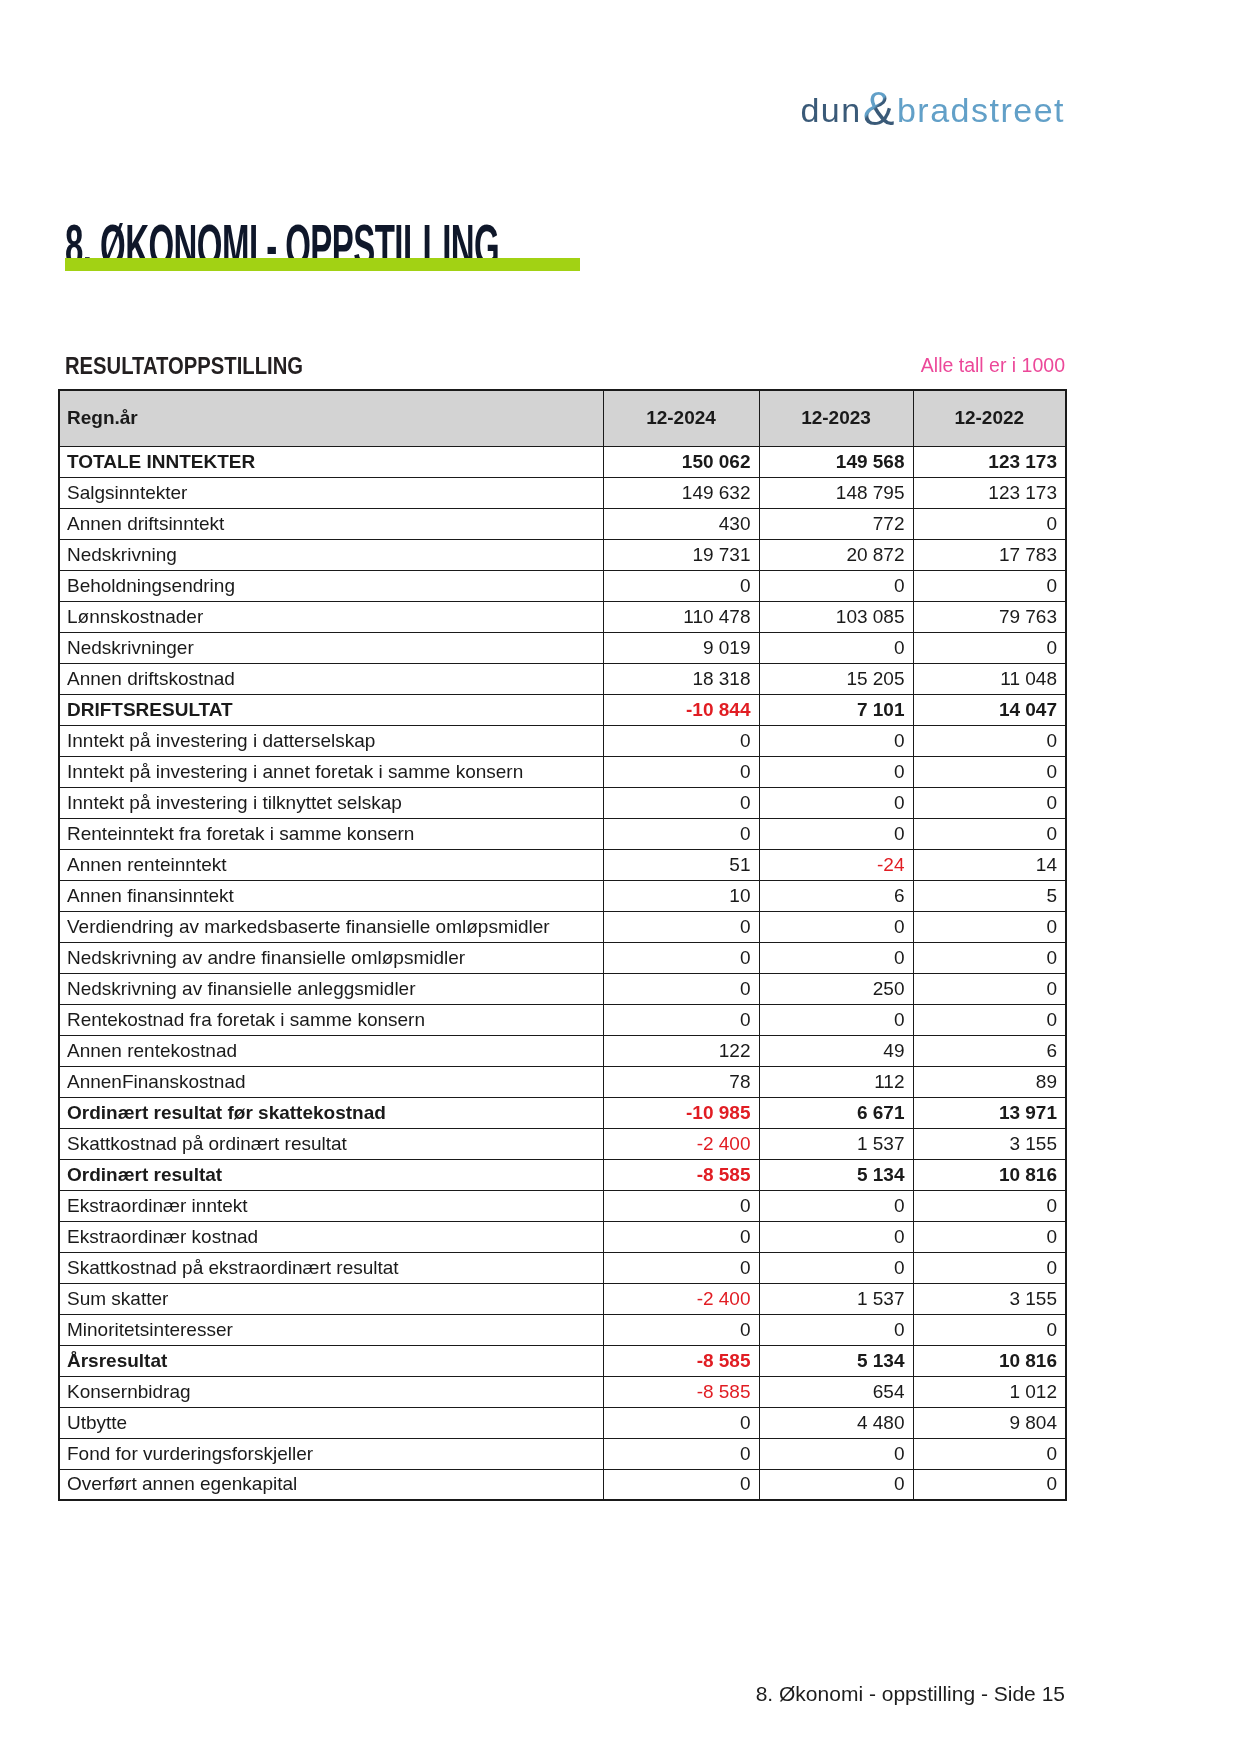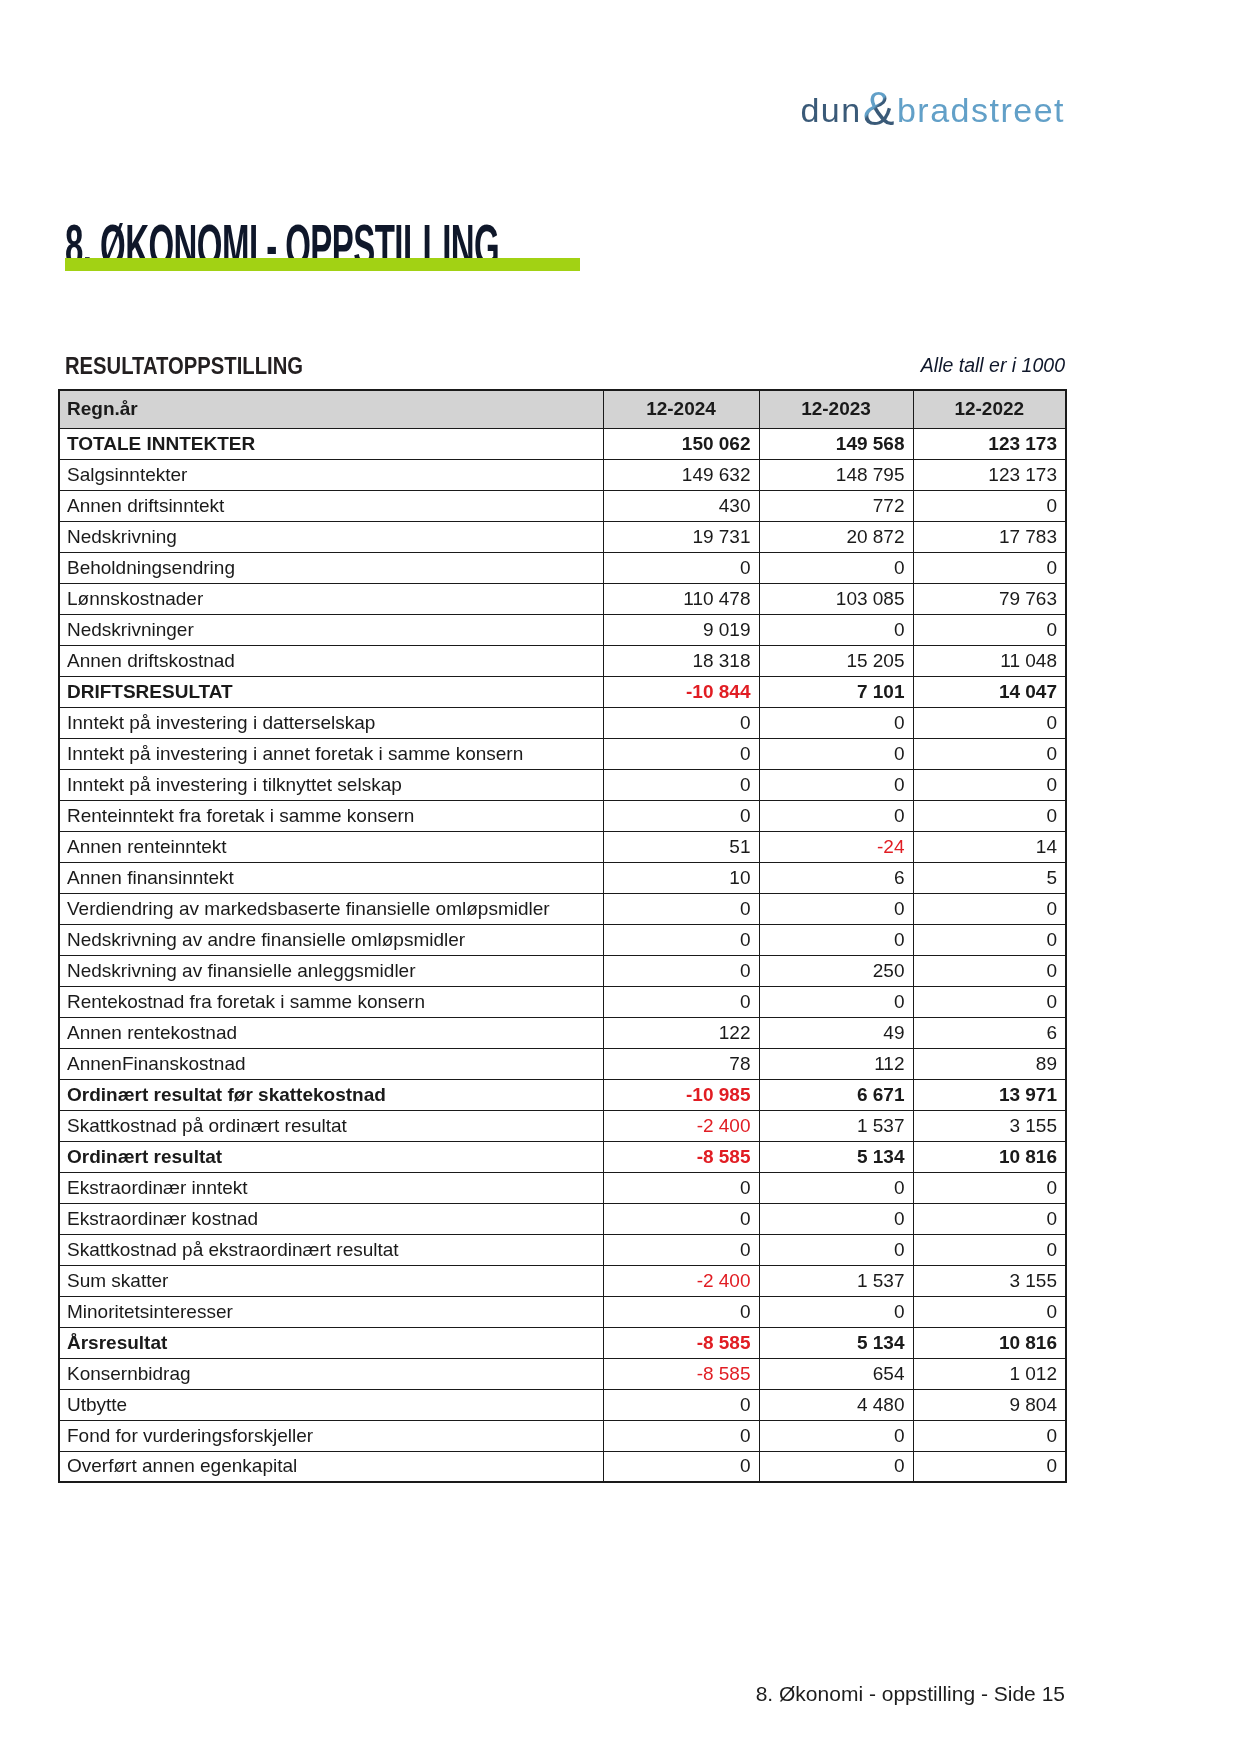--- a/index.html
+++ b/index.html
@@ -33,39 +33,39 @@
   
   .page-title{position:absolute;left:65px;top:176px;font-size:60px;font-weight:bold;color:#0f172a;line-height:1;white-space:nowrap;}
   .page-title .squeeze{display:inline-block;transform:scaleX(0.55);transform-origin:0 50%;letter-spacing:-1px;}
   .title-rule{position:absolute;left:65px;top:258px;width:515px;height:13px;background:var(--accent_green);}
 
   
   .assessment{position:absolute;top:311px;right:176px;font-size:32px;font-weight:bold;color:#231f20;line-height:1;white-space:nowrap;}
   .assessment .squeeze{display:inline-block;transform:scaleX(0.68);transform-origin:100% 50%;}
   .section-title{position:absolute;left:65px;top:355px;font-size:23px;font-weight:bold;color:#231f20;line-height:1;white-space:nowrap;}
   .section-title .squeeze{display:inline-block;transform:scaleX(0.88);transform-origin:0 50%;}
-  .units-note{position:absolute;top:356px;right:176px;font-size:19.5px;color:#0f172a;line-height:1;font-style:italic;}
+  .units-note{position:absolute;top:356px;right:176px;font-size:19.5px;color:#ec4899;line-height:1;}
 
   
   table.fin{
     position:absolute;left:58px;top:389px;width:1007px;
     border-collapse:collapse;table-layout:fixed;
     font-size:19px;
   }
   table.fin col.c-label{width:544px;}
   table.fin col.c-y1{width:156px;}
   table.fin col.c-y2{width:154px;}
   table.fin col.c-y3{width:153px;}
   table.fin th,table.fin td{
     border:1px solid var(--line);
     padding:0 8px;vertical-align:middle;
     overflow:hidden;white-space:nowrap;
   }
   table.fin{border:2px solid var(--line);}
-  table.fin thead th{height:38px;background:var(--header_gray);font-weight:bold;}
+  table.fin thead th{height:56px;background:var(--header_gray);font-weight:bold;}
   table.fin thead th.lbl{text-align:left;padding-left:7px;}
   table.fin thead th.val{text-align:center;}
   table.fin tbody td{height:31px;}
   table.fin td.lbl{text-align:left;padding-left:7px;}
   table.fin td.val{text-align:right;}
   table.fin tr.bold td{font-weight:bold;}
   table.fin td.neg{color:var(--negative_red);}
 
   
   .footer{position:absolute;top:1683px;right:176px;font-size:21px;color:#1d1d1d;line-height:1;}

